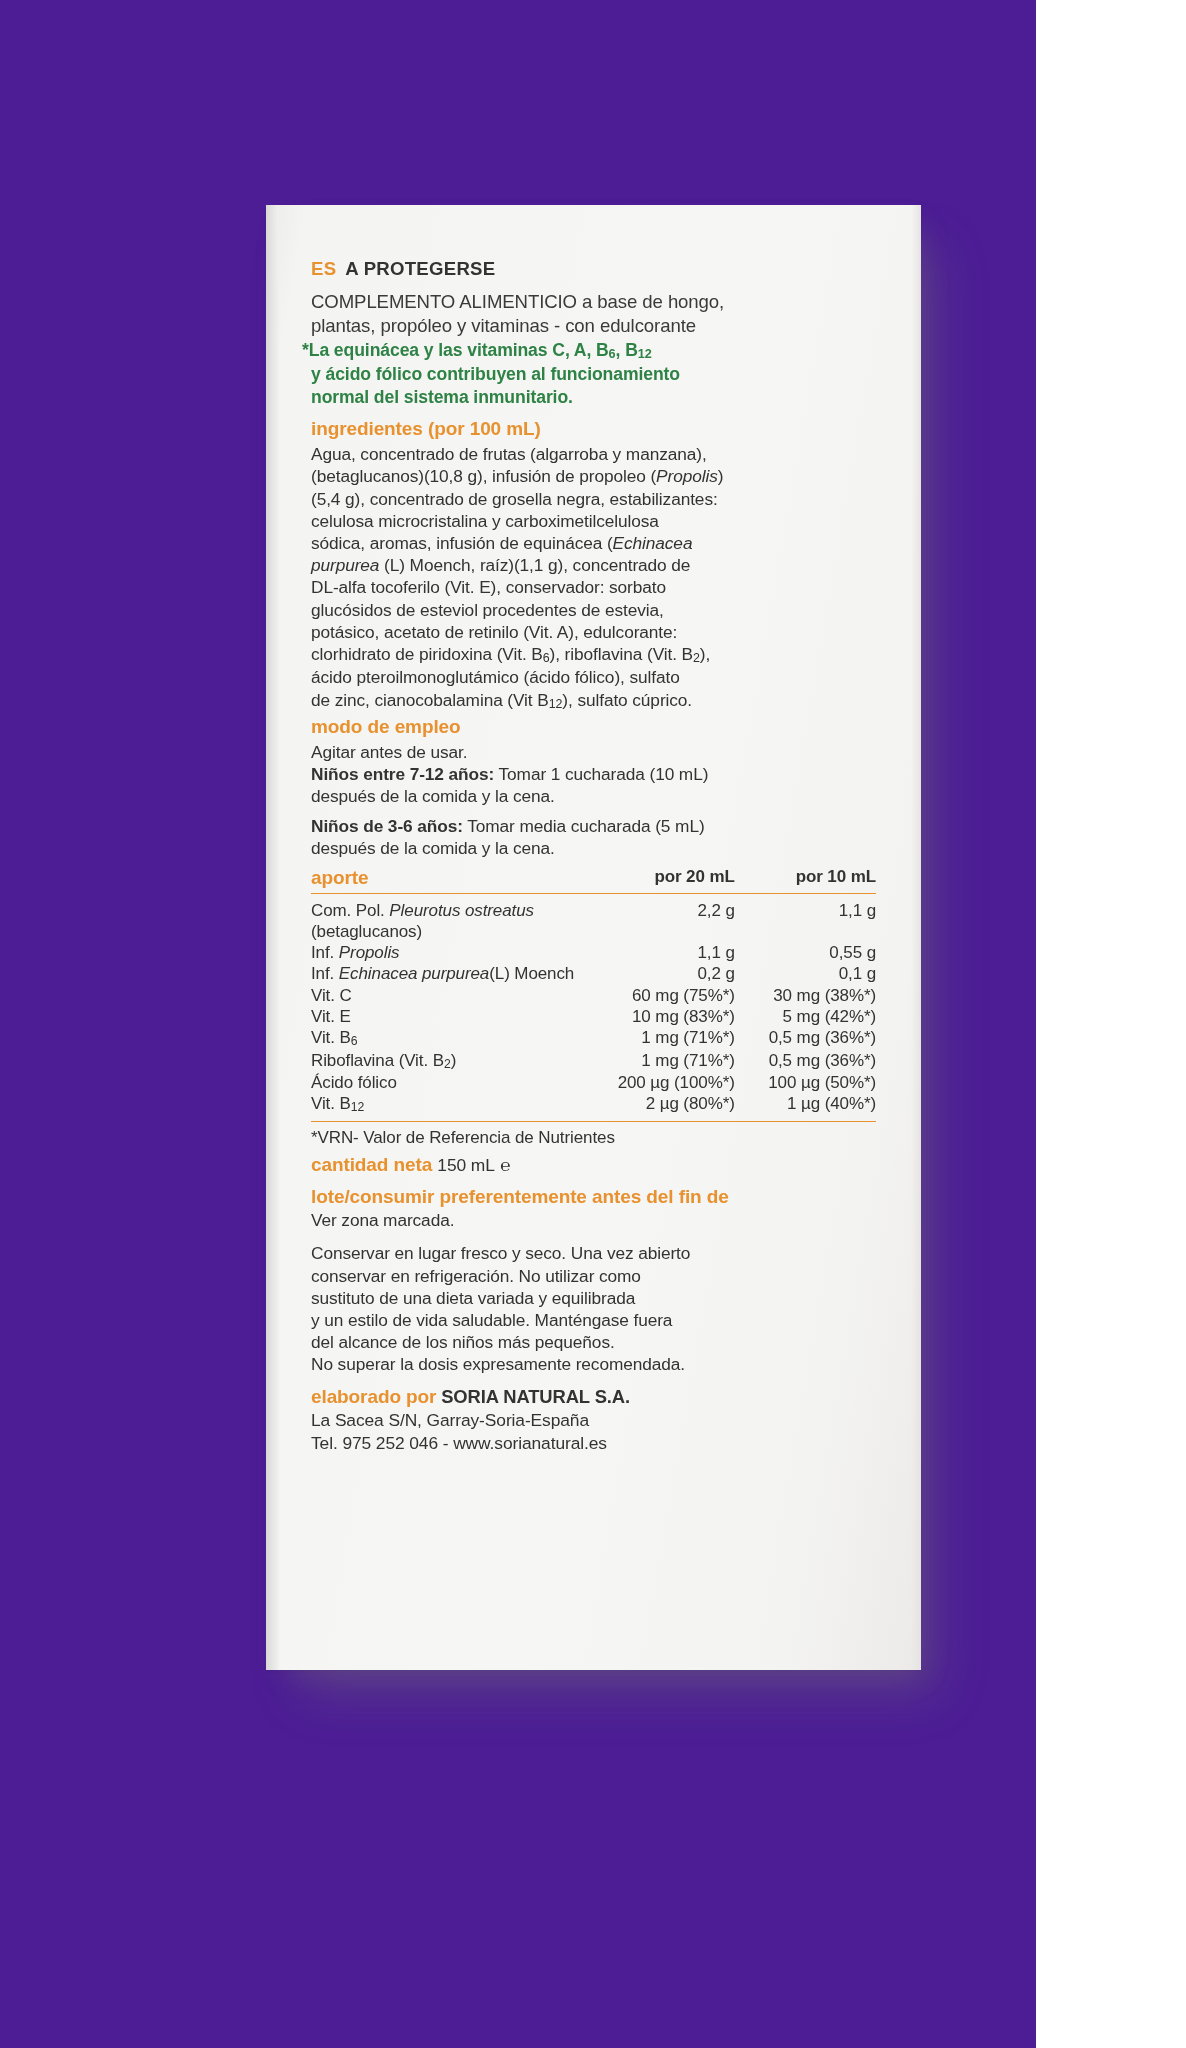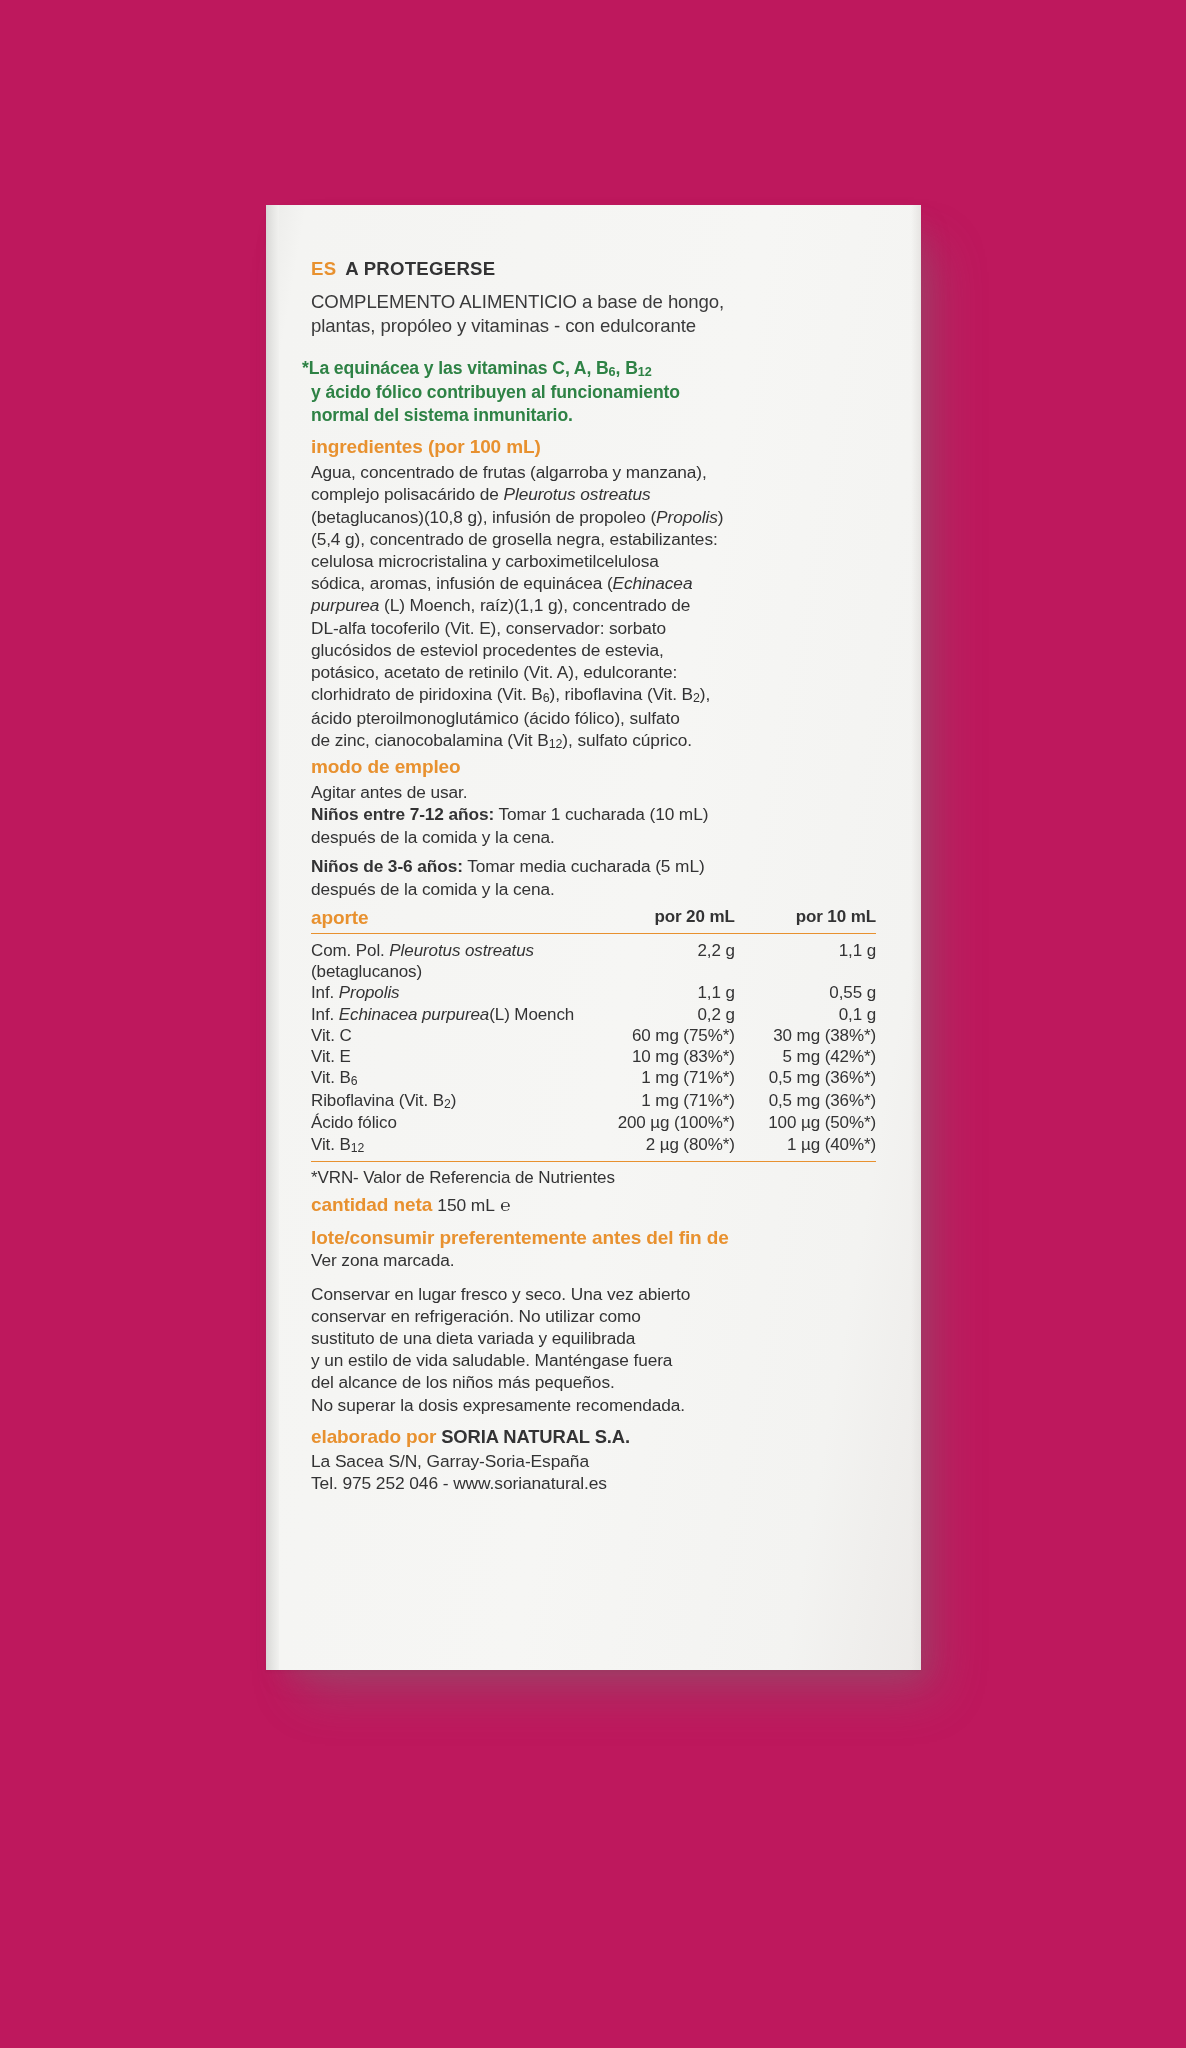--- a/index.html
+++ b/index.html
@@ -6,23 +6,23 @@
 
   html, body {
     width: 1186px;
     height: 2048px;
     background: #ffffff;
     font-family: "Liberation Sans", sans-serif;
   }
 
   #stage {
     position: relative;
-    width: 1186px;
+    width: 1036px;
     height: 2048px;
-    background: #be185d;
+    background: #4c1d95;
     overflow: hidden;
   }
 
   
   #package {
     position: absolute;
     left: 266px;
     top: 205px;
     width: 655px;
     height: 1465px;
@@ -90,21 +90,21 @@
     letter-spacing: 0.25px;
     margin-bottom: 9px;
   }
   .head-row .es { color: #e8912f; margin-right: 9px; }
   .head-row .title { color: #333334; }
 
   .intro {
     font-size: 18.6px;
     line-height: 1.26;
     color: #3a3a3b;
-    margin-bottom: 20px;
+    margin-bottom: 2px;
   }
 
   .claim {
     color: #2e8245;
     font-weight: bold;
     font-size: 17.6px;
     line-height: 1.30;
     margin-left: -9px;
     margin-bottom: 9px;
   }
@@ -206,21 +206,20 @@
         <div class="ind">y ácido fólico contribuyen al funcionamiento</div>
         <div class="ind">normal del sistema inmunitario.</div>
       </div>
 
       <div class="section-head">
         <span>ingredientes</span>
         <span>(por 100 mL)</span>
       </div>
       <div class="body-text">
         <div>Agua, concentrado de frutas (algarroba y manzana),</div>
-        <div>complejo polisacárido de <i>Pleurotus ostreatus</i></div>
         <div>(betaglucanos)(10,8 g), infusión de propoleo (<i>Propolis</i>)</div>
         <div>(5,4 g), concentrado de grosella negra, estabilizantes:</div>
         <div>celulosa microcristalina y carboximetilcelulosa</div>
         <div>sódica, aromas, infusión de equinácea (<i>Echinacea</i></div>
         <div><i>purpurea</i> (L) Moench, raíz)(1,1 g), concentrado de</div>
         <div>DL-alfa tocoferilo (Vit. E), conservador: sorbato</div>
         <div>glucósidos de esteviol procedentes de estevia,</div>
         <div>potásico, acetato de retinilo (Vit. A), edulcorante:</div>
         <div>clorhidrato de piridoxina (Vit. B<sub>6</sub>), riboflavina (Vit. B<sub>2</sub>),</div>
         <div>ácido pteroilmonoglutámico (ácido fólico), sulfato</div>

